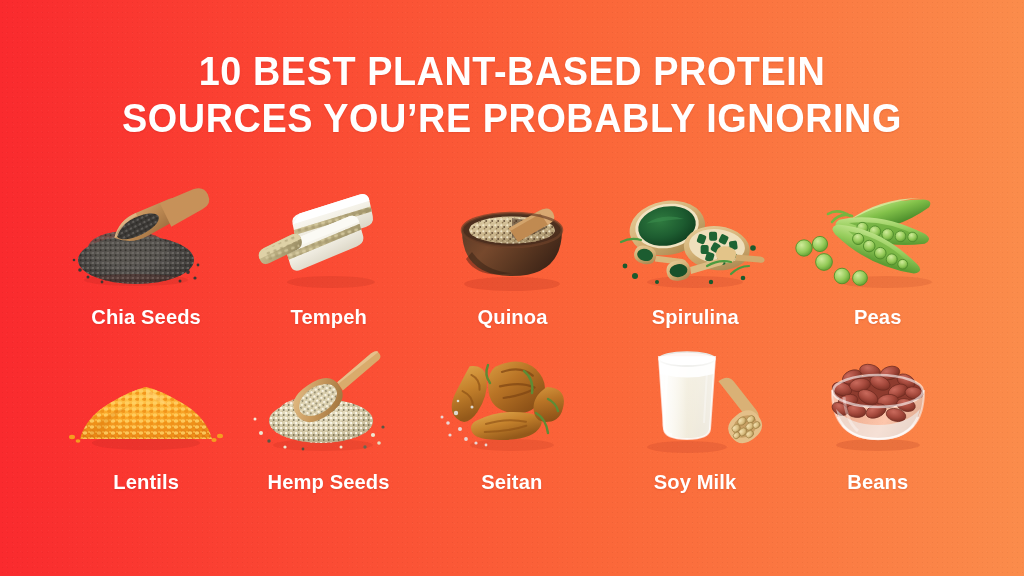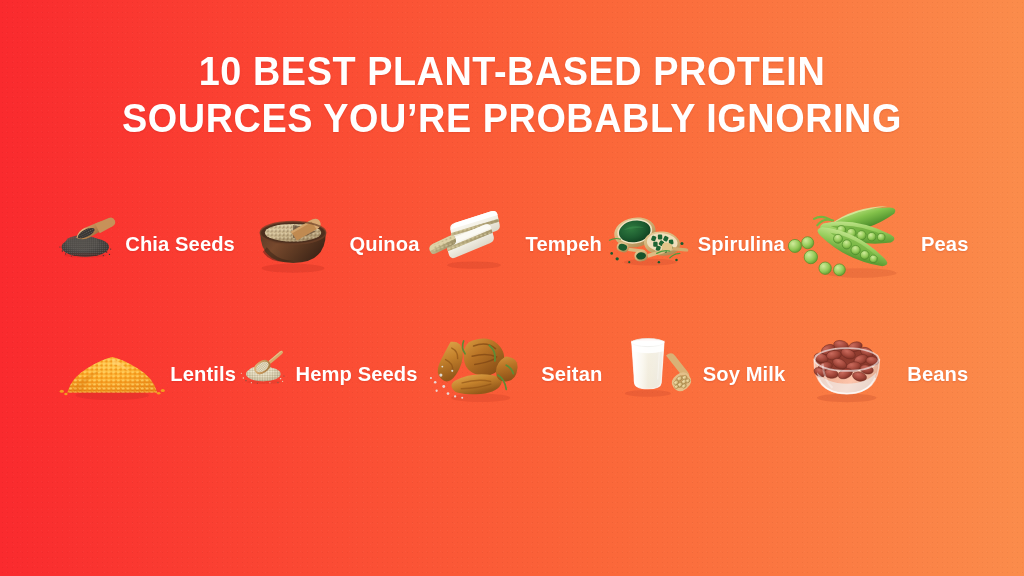--- a/index.html
+++ b/index.html
@@ -62,21 +62,21 @@
   }
   .row {
     display: flex;
     justify-content: center;
     align-items: flex-end;
   }
   .row.row-2 { margin-top: 18px; }
   .cell {
     width: 183px;
     display: flex;
-    flex-direction: row;
+    flex-direction: column;
     align-items: center;
     justify-content: flex-end;
   }
   .art {
     width: 168px;
     height: 112px;
     position: relative;
   }
   .art svg { display: block; width: 100%; height: 100%; overflow: visible; }
   .caption {
@@ -151,20 +151,65 @@
             <ellipse cx="74" cy="98" rx="52" ry="6" fill="#8d1a14" opacity=".14"></ellipse>
           </svg>
         </div>
         <div class="caption">Chia Seeds</div>
       </div>
 
       <div class="cell">
         <div class="art">
           <svg viewBox="0 0 168 112">
             <defs>
+              <linearGradient id="tempehWhite" x1="0" y1="0" x2="0.4" y2="1">
+                <stop offset="0%" stop-color="#ffffff"></stop>
+                <stop offset="55%" stop-color="#f4f1e7"></stop>
+                <stop offset="100%" stop-color="#ddd8c8"></stop>
+              </linearGradient>
+              <linearGradient id="tempehInner" x1="0" y1="0" x2="1" y2="0.5">
+                <stop offset="0%" stop-color="#cfc39a"></stop>
+                <stop offset="55%" stop-color="#b8ab7f"></stop>
+                <stop offset="100%" stop-color="#9a8d64"></stop>
+              </linearGradient>
+              <pattern id="beanTex" width="7" height="6" patternUnits="userSpaceOnUse">
+                <ellipse cx="2" cy="2" rx="2" ry="1.4" fill="#ded2a8" opacity=".85"></ellipse>
+                <ellipse cx="5.4" cy="4.4" rx="1.9" ry="1.3" fill="#a3956b" opacity=".8"></ellipse>
+              </pattern>
+            </defs>
+            <ellipse cx="86" cy="100" rx="44" ry="6" fill="#8d1a14" opacity=".14"></ellipse>
+
+            <g transform="rotate(-12 92 44)">
+              <path d="M58 24 l62 -6 q9 -1 9 8 l0 16 q0 8 -9 9 l-62 6 q-9 1 -9 -8 l0 -16 q0 -8 9 -9 z" fill="url(#tempehWhite)"></path>
+              <path d="M58 24 l62 -6 q9 -1 9 8 l-80 7 z" fill="#ffffff"></path>
+              <path d="M49 39 l80 -7 l0 5 l-80 7 z" fill="url(#tempehInner)"></path>
+              <path d="M49 39 l80 -7 l0 5 l-80 7 z" fill="url(#beanTex)" opacity=".8"></path>
+            </g>
+
+            <g transform="rotate(-16 84 62)">
+              <path d="M50 48 l60 -7 q9 -1 9 8 l0 14 q0 8 -9 9 l-60 7 q-9 1 -9 -8 l0 -14 q0 -8 9 -9 z" fill="url(#tempehWhite)"></path>
+              <path d="M41 60 l78 -9 l0 6 l-78 9 z" fill="url(#tempehInner)"></path>
+              <path d="M41 60 l78 -9 l0 6 l-78 9 z" fill="url(#beanTex)" opacity=".85"></path>
+              <path d="M50 48 l60 -7 q9 -1 9 8 l-78 8 z" fill="#fbfaf4"></path>
+            </g>
+
+            <g transform="rotate(-20 44 76)">
+              <path d="M24 58 l30 -3 q8 -1 8 7 q0 8 -8 9 l-30 3 q-8 1 -8 -8 q0 -7 8 -8 z" fill="url(#tempehInner)"></path>
+              <path d="M24 58 l30 -3 q8 -1 8 7 l-46 5 q0 -8 8 -9 z" fill="#ded1a6"></path>
+              <path d="M22 60 l36 -3 l0 12 l-36 3 z" fill="url(#beanTex)" opacity=".7"></path>
+            </g>
+          </svg>
+        </div>
+        <div class="caption">Tempeh</div>
+      </div>
+
+      <div class="cell">
+        <div class="art">
+          <svg viewBox="0 0 168 112">
+            <defs>
               <linearGradient id="bowlWood" x1="0" y1="0" x2="1" y2="0.4">
                 <stop offset="0%" stop-color="#5d3a26"></stop>
                 <stop offset="35%" stop-color="#77492d"></stop>
                 <stop offset="70%" stop-color="#5a3721"></stop>
                 <stop offset="100%" stop-color="#402618"></stop>
               </linearGradient>
               <linearGradient id="quinoaGrain" x1="0" y1="0" x2="0.6" y2="1">
                 <stop offset="0%" stop-color="#e2d2ac"></stop>
                 <stop offset="60%" stop-color="#cbb68c"></stop>
                 <stop offset="100%" stop-color="#a58f69"></stop>
@@ -185,65 +230,20 @@
             <path d="M84 36 q22 2 34 10 q-14 9 -34 10 z" fill="#3e2717" opacity=".55"></path>
             <g transform="rotate(-20 104 40)">
               <path d="M80 38 l34 -6 q10 -2 12 6 q2 8 -8 10 l-34 6 z" fill="#c08a51"></path>
               <path d="M114 32 q12 -2 13 7 q1 8 -9 9 z" fill="#d9a871"></path>
               <path d="M80 38 l34 -6 l1 3 l-34 6 z" fill="#e0b57f" opacity=".6"></path>
             </g>
             <ellipse cx="84" cy="48" rx="50" ry="17" fill="none" stroke="#6d4229" stroke-width="2.5" opacity=".7"></ellipse>
           </svg>
         </div>
         <div class="caption">Quinoa</div>
-      </div>
-
-      <div class="cell">
-        <div class="art">
-          <svg viewBox="0 0 168 112">
-            <defs>
-              <linearGradient id="tempehWhite" x1="0" y1="0" x2="0.4" y2="1">
-                <stop offset="0%" stop-color="#ffffff"></stop>
-                <stop offset="55%" stop-color="#f4f1e7"></stop>
-                <stop offset="100%" stop-color="#ddd8c8"></stop>
-              </linearGradient>
-              <linearGradient id="tempehInner" x1="0" y1="0" x2="1" y2="0.5">
-                <stop offset="0%" stop-color="#cfc39a"></stop>
-                <stop offset="55%" stop-color="#b8ab7f"></stop>
-                <stop offset="100%" stop-color="#9a8d64"></stop>
-              </linearGradient>
-              <pattern id="beanTex" width="7" height="6" patternUnits="userSpaceOnUse">
-                <ellipse cx="2" cy="2" rx="2" ry="1.4" fill="#ded2a8" opacity=".85"></ellipse>
-                <ellipse cx="5.4" cy="4.4" rx="1.9" ry="1.3" fill="#a3956b" opacity=".8"></ellipse>
-              </pattern>
-            </defs>
-            <ellipse cx="86" cy="100" rx="44" ry="6" fill="#8d1a14" opacity=".14"></ellipse>
-
-            <g transform="rotate(-12 92 44)">
-              <path d="M58 24 l62 -6 q9 -1 9 8 l0 16 q0 8 -9 9 l-62 6 q-9 1 -9 -8 l0 -16 q0 -8 9 -9 z" fill="url(#tempehWhite)"></path>
-              <path d="M58 24 l62 -6 q9 -1 9 8 l-80 7 z" fill="#ffffff"></path>
-              <path d="M49 39 l80 -7 l0 5 l-80 7 z" fill="url(#tempehInner)"></path>
-              <path d="M49 39 l80 -7 l0 5 l-80 7 z" fill="url(#beanTex)" opacity=".8"></path>
-            </g>
-
-            <g transform="rotate(-16 84 62)">
-              <path d="M50 48 l60 -7 q9 -1 9 8 l0 14 q0 8 -9 9 l-60 7 q-9 1 -9 -8 l0 -14 q0 -8 9 -9 z" fill="url(#tempehWhite)"></path>
-              <path d="M41 60 l78 -9 l0 6 l-78 9 z" fill="url(#tempehInner)"></path>
-              <path d="M41 60 l78 -9 l0 6 l-78 9 z" fill="url(#beanTex)" opacity=".85"></path>
-              <path d="M50 48 l60 -7 q9 -1 9 8 l-78 8 z" fill="#fbfaf4"></path>
-            </g>
-
-            <g transform="rotate(-20 44 76)">
-              <path d="M24 58 l30 -3 q8 -1 8 7 q0 8 -8 9 l-30 3 q-8 1 -8 -8 q0 -7 8 -8 z" fill="url(#tempehInner)"></path>
-              <path d="M24 58 l30 -3 q8 -1 8 7 l-46 5 q0 -8 8 -9 z" fill="#ded1a6"></path>
-              <path d="M22 60 l36 -3 l0 12 l-36 3 z" fill="url(#beanTex)" opacity=".7"></path>
-            </g>
-          </svg>
-        </div>
-        <div class="caption">Tempeh</div>
       </div>
 
       <div class="cell">
         <div class="art">
           <svg viewBox="0 0 168 112">
             <defs>
               <radialGradient id="spiruPowder" cx="40%" cy="35%" r="75%">
                 <stop offset="0%" stop-color="#2f7a3f"></stop>
                 <stop offset="55%" stop-color="#1d5c30"></stop>
                 <stop offset="100%" stop-color="#0e3a1d"></stop>

